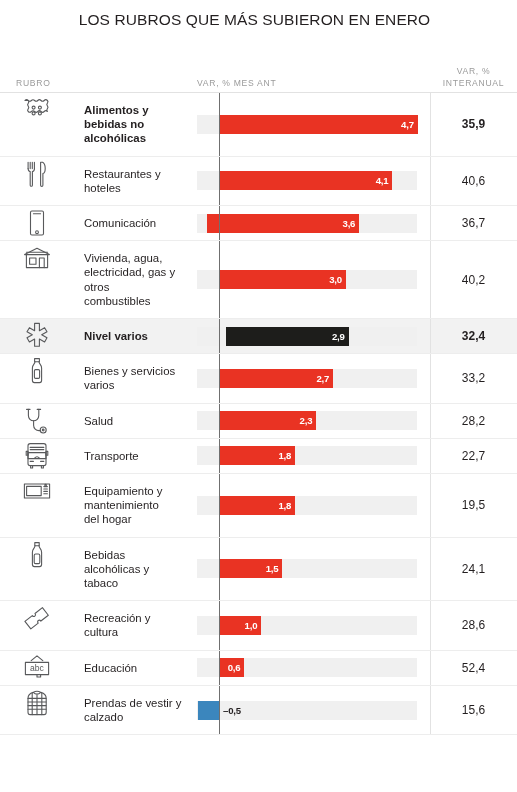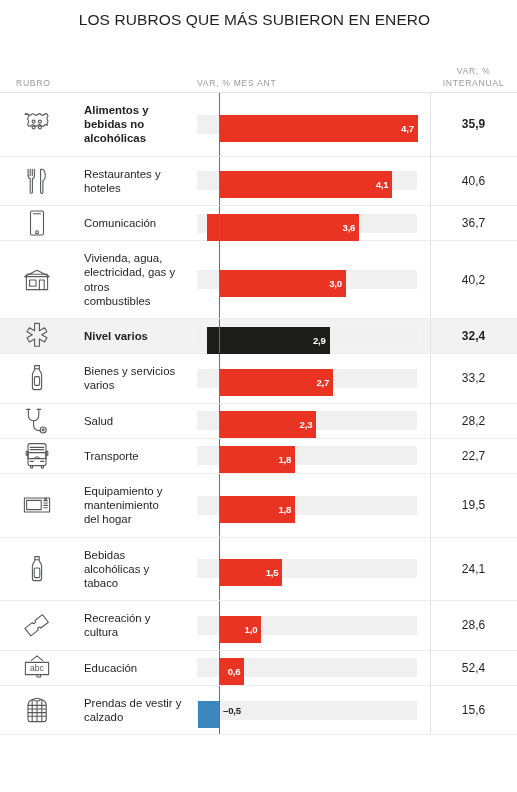--- a/index.html
+++ b/index.html
@@ -57,21 +57,21 @@
   
   .row::after {
     content: "";
     position: absolute;
     left: 430px; top: 0; bottom: 0;
     width: 1px; background: #e2e2e2;
   }
 
   .cell-icon {
     width: 66px; flex: 0 0 66px;
-    display: flex; align-items: center; justify-content: center; padding-left: 8px;
+    display: flex; align-items: flex-start; justify-content: center; padding-left: 8px;
   }
   .cell-icon svg { display: block; }
 
   .cell-label {
     flex: 1 1 auto;
     padding: 10px 10px 10px 6px;
     display: flex; align-items: center;
     font-size: 11.4px;
     line-height: 14.2px;
     color: #231f20;
@@ -93,21 +93,21 @@
     background: #f0f0f0;
     top: 50%; margin-top: -9.5px;
   }
   .zeroline {
     position: absolute;
     left: 22px; top: 0; bottom: 0;
     width: 1px; background: #6f6f6f;
   }
   .bar {
     position: absolute;
-    height: 27px;
+    height: 19px;
     top: 50%; margin-top: -9.5px;
     background: #e93323;
     display: flex; align-items: center;
     justify-content: flex-end;
   }
   .bar.dark { background: #1d1d1b; }
   .bar.neg  { background: #3b86bd; justify-content: flex-start; }
 
   .bar-val {
     font-size: 9.6px;
@@ -246,21 +246,21 @@
         <div class="cell-icon">
           <svg width="34" height="34" viewBox="0 0 34 34">
             <path fill="none" stroke="#58595b" stroke-width="1.1" stroke-linejoin="round" stroke-linecap="round" d="M14.6 4.4h4.8v7.3l5.2-3 2.4 4.1-5.3 3 5.3 3-2.4 4.2-5.2-3v7.3h-4.8v-7.3l-5.2 3-2.4-4.2 5.3-3-5.3-3 2.4-4.1 5.2 3z"></path>
           </svg>
         </div>
         <div class="cell-label">
           <span style="white-space: pre-line;">Nivel varios</span>
         </div>
         <div class="cell-bar">
           <div class="track"></div>
-          <div class="bar dark" style="left: 10px; width: 122.67px;">
+          <div class="bar dark" style="left: 29px; width: 122.67px;">
             <div class="bar-val">2,9</div>
           </div>
           <div class="zeroline"></div>
         </div>
         <div class="cell-annual">32,4</div>
       </div>
       <div class="row">
         <div class="cell-icon">
           <svg width="34" height="34" viewBox="0 0 34 34">
             <path fill="none" stroke="#58595b" stroke-width="1.1" stroke-linejoin="round" stroke-linecap="round" d="M14.6 4.6h4.8v3.2h-4.8z"></path>

